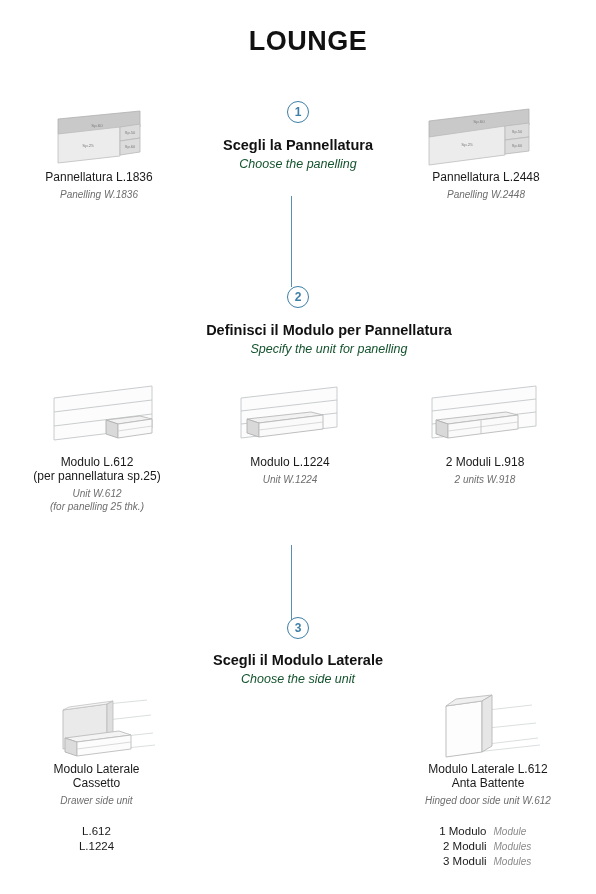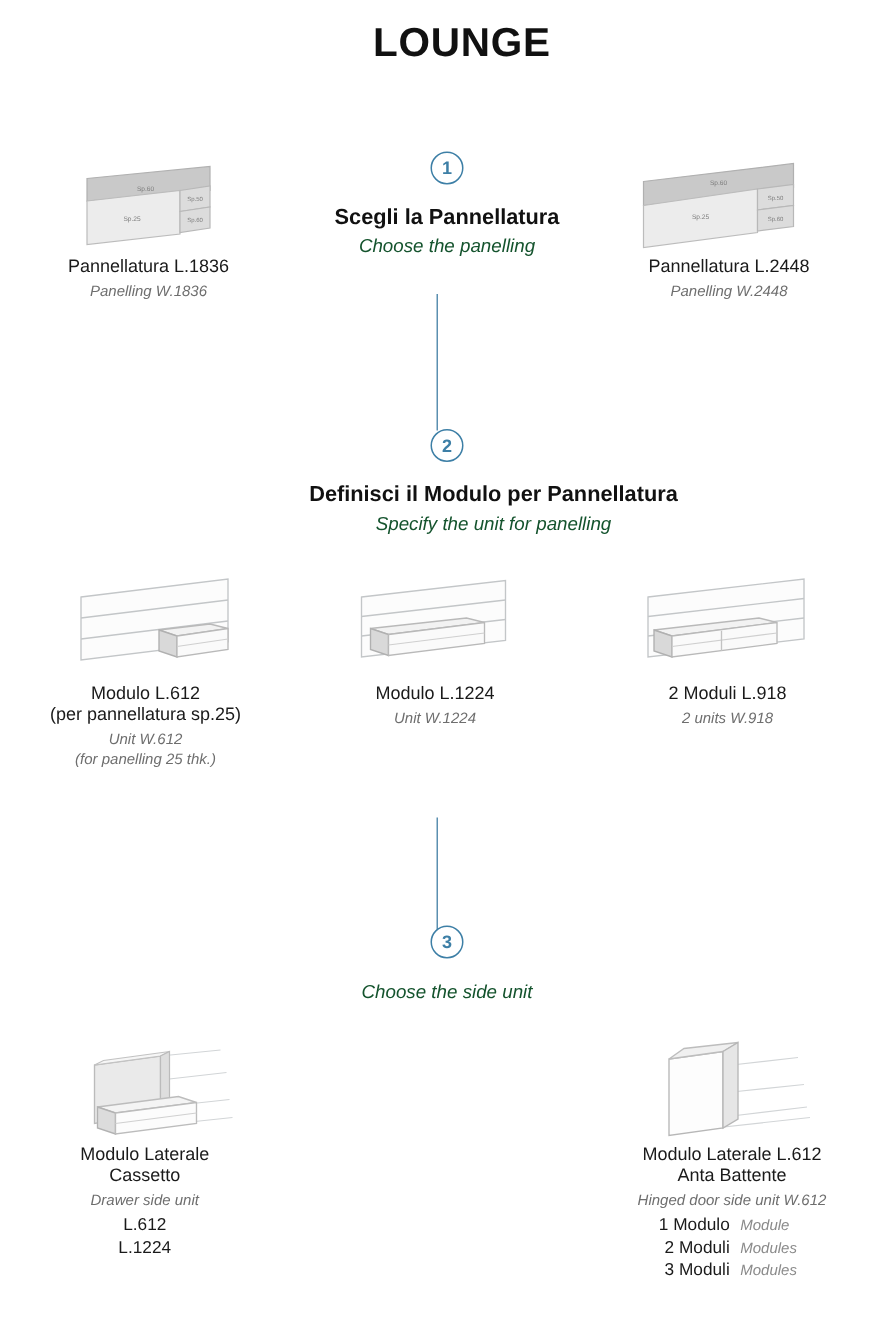--- a/index.html
+++ b/index.html
@@ -15,21 +15,21 @@
     position: relative;
     overflow: hidden;
   }
 
   .page-title {
     text-align: center;
     font-size: 27px;
     font-weight: bold;
     letter-spacing: 0.5px;
     color: #111111;
-    margin: 11px 0 0 0;
+    margin: 24px 0 0 0;
     line-height: 34px;
     padding-left: 20px;
   }
 
   
   .step-center {
     position: absolute;
     left: 0;
     width: 596px;
     text-align: center;
@@ -84,21 +84,21 @@
     line-height: 14px;
   }
   .lbl-en {
     font-size: 10px;
     font-style: italic;
     color: #6e6e6e;
     line-height: 13px;
     margin-top: 4px;
   }
   .size-list {
-    margin-top: 3px;
+    margin-top: 17px;
     font-size: 11.5px;
     line-height: 14.5px;
     color: #1a1a1a;
   }
   .size-row {
     display: flex;
     justify-content: center;
     gap: 7px;
     line-height: 15px;
   }
@@ -233,20 +233,21 @@
   <div class="lbl-it">2 Moduli L.918</div>
   <div class="lbl-en">2 units W.918</div>
 </div>
 
 <div class="connector" style="top:545px; height:76px;"></div>
 
 <div class="step-center" style="top:617px;">
   <span class="step-badge">3</span>
 </div>
 <div class="step-center" style="top:651px;">
+  <div class="step-title-it" style="margin-top:0">Scegli il Modulo Laterale</div>
   <div class="step-title-en">Choose the side unit</div>
 </div>
 
 <div class="art" style="left:55px; top:694px;">
   <svg width="120" height="70" viewBox="0 0 120 70">
 
     <g fill="none" stroke="#d2d5d7" stroke-width="0.8">
       <line x1="52" y1="10" x2="92" y2="6"></line>
       <line x1="52" y1="26" x2="96" y2="21"></line>
       <line x1="52" y1="44" x2="98" y2="39"></line>

